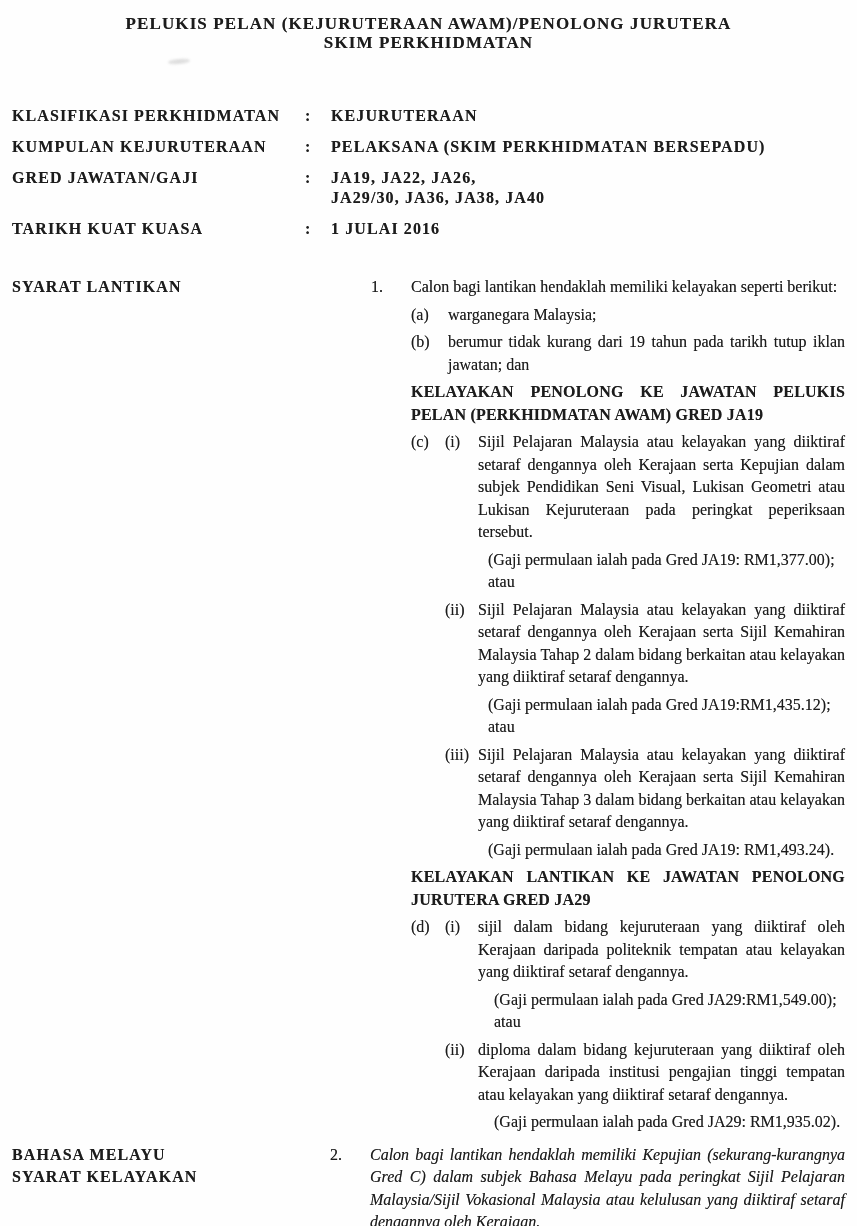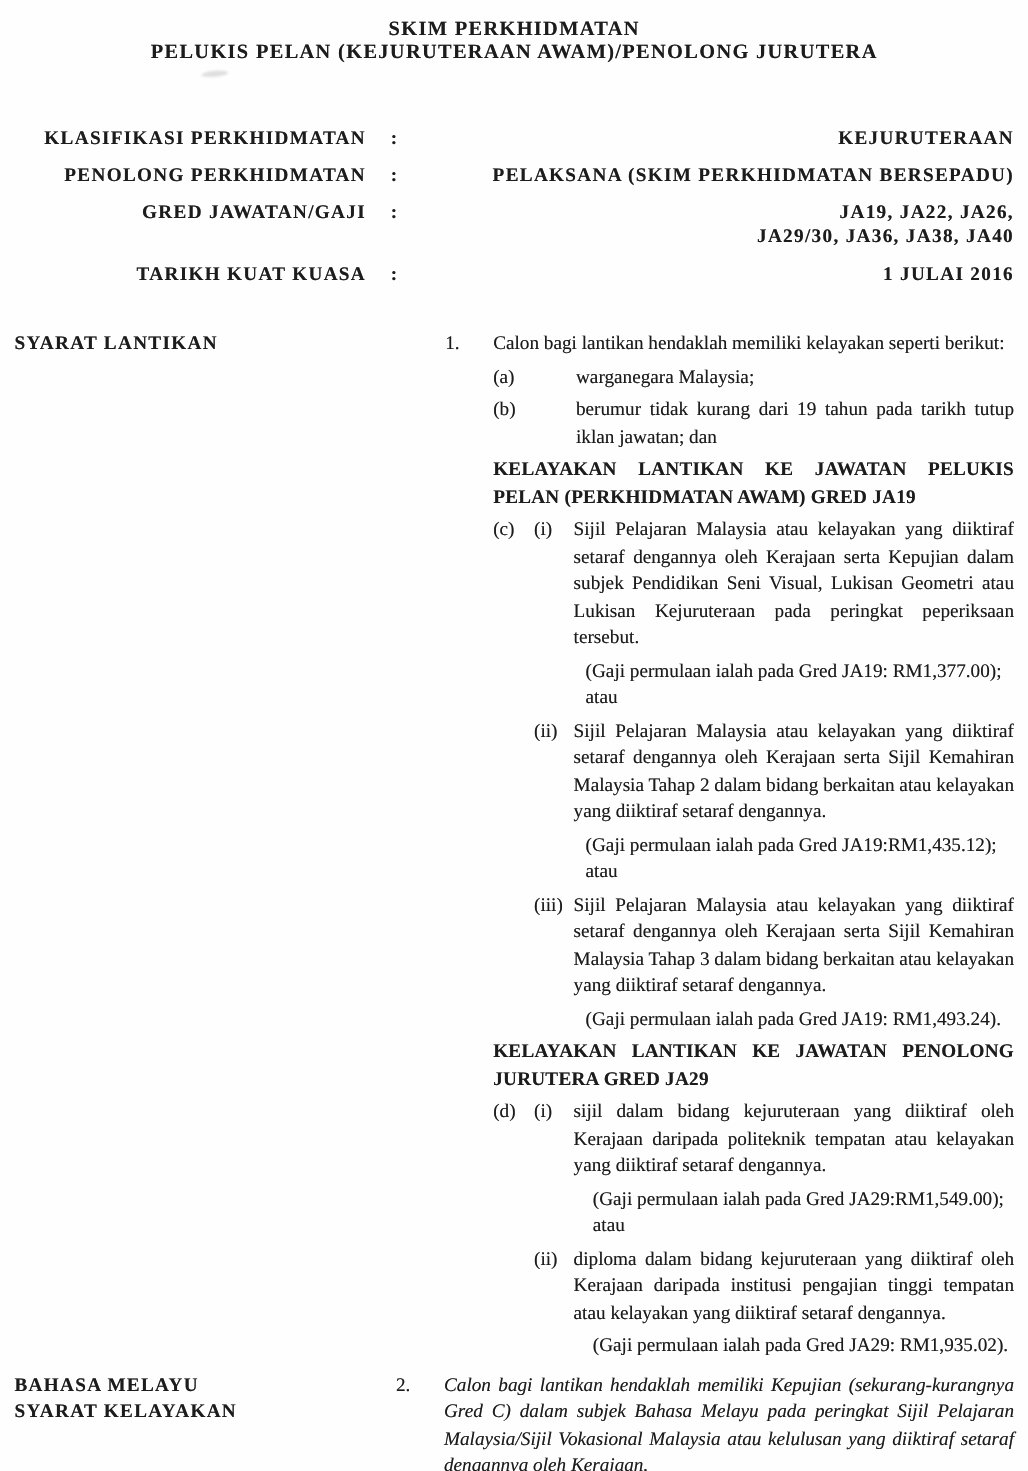--- a/index.html
+++ b/index.html
@@ -32,21 +32,21 @@
     width: 22px;
     height: 5px;
     background: #b9b9b9;
     opacity: 0.45;
     border-radius: 50%;
     filter: blur(1px);
     transform: rotate(-5deg);
   }
 
   
-  .meta { margin-top: 54px; text-align: right; }
+  .meta { margin-top: 54px; }
   .meta-row {
     display: grid;
     grid-template-columns: 293px 26px 1fr;
     font-weight: bold;
     font-size: 16px;
     line-height: 20px;
     letter-spacing: 1.1px;
     margin-bottom: 11px;
   }
   .m-colon { letter-spacing: 0; }
@@ -76,21 +76,21 @@
 
   .para { text-align: justify; margin-bottom: 5px; }
   .para:last-child { margin-bottom: 0; font-style: italic; }
   .intro-line { margin-bottom: 5px; }
 
   .letter-row {
     display: grid;
     grid-template-columns: 37px 1fr;
     margin-bottom: 5px;
   }
-  .l-text { text-align: justify; margin-left: 32px; }
+  .l-text { text-align: justify; }
 
   .heading {
     font-weight: bold;
     margin-bottom: 5px;
     letter-spacing: 0.2px;
   }
   .heading .jline { text-align: justify; text-align-last: justify; }
 
   .roman-group {
     display: grid;
@@ -107,34 +107,34 @@
   .r-text { text-align: justify; margin-bottom: 5px; }
   .gaji-block { padding-left: 10px; }
   .gaji-block.d-indent { padding-left: 16px; }
 </style>
 </head>
 <body>
 
 <div class="page">
 
   <div class="title-block">
+    <div>PELUKIS PELAN (KEJURUTERAAN AWAM)/PENOLONG JURUTERA</div>
     <div>SKIM PERKHIDMATAN</div>
-    <div>PELUKIS PELAN (KEJURUTERAAN AWAM)/PENOLONG JURUTERA</div>
   </div>
 
   <div class="artifact"></div>
 
   <div class="meta">
     <div class="meta-row">
       <div class="m-label">KLASIFIKASI PERKHIDMATAN</div>
       <div class="m-colon">:</div>
       <div class="m-value">KEJURUTERAAN</div>
     </div>
     <div class="meta-row">
-      <div class="m-label">PENOLONG PERKHIDMATAN</div>
+      <div class="m-label">KUMPULAN KEJURUTERAAN</div>
       <div class="m-colon">:</div>
       <div class="m-value">PELAKSANA (SKIM PERKHIDMATAN BERSEPADU)</div>
     </div>
     <div class="meta-row">
       <div class="m-label">GRED JAWATAN/GAJI</div>
       <div class="m-colon">:</div>
       <div class="m-value">
         <div>JA19, JA22, JA26,</div>
         <div>JA29/30, JA36, JA38, JA40</div>
       </div>
@@ -158,21 +158,21 @@
           <div class="l-marker">(a)</div>
           <div class="l-text">warganegara Malaysia;</div>
         </div>
 
         <div class="letter-row">
           <div class="l-marker">(b)</div>
           <div class="l-text">berumur tidak kurang dari 19 tahun pada tarikh tutup iklan jawatan; dan</div>
         </div>
 
         <div class="heading">
-          <div class="jline">KELAYAKAN LANTIKAN KE JAWATAN PELUKIS</div>
+          <div class="jline">KELAYAKAN PENOLONG KE JAWATAN PELUKIS</div>
           <div>PELAN (PERKHIDMATAN AWAM) GRED JA19</div>
         </div>
 
         <div class="roman-group">
           <div class="l-marker">(c)</div>
           <div class="roman-col">
 
             <div class="roman-row">
               <div class="r-marker">(i)</div>
               <div>

